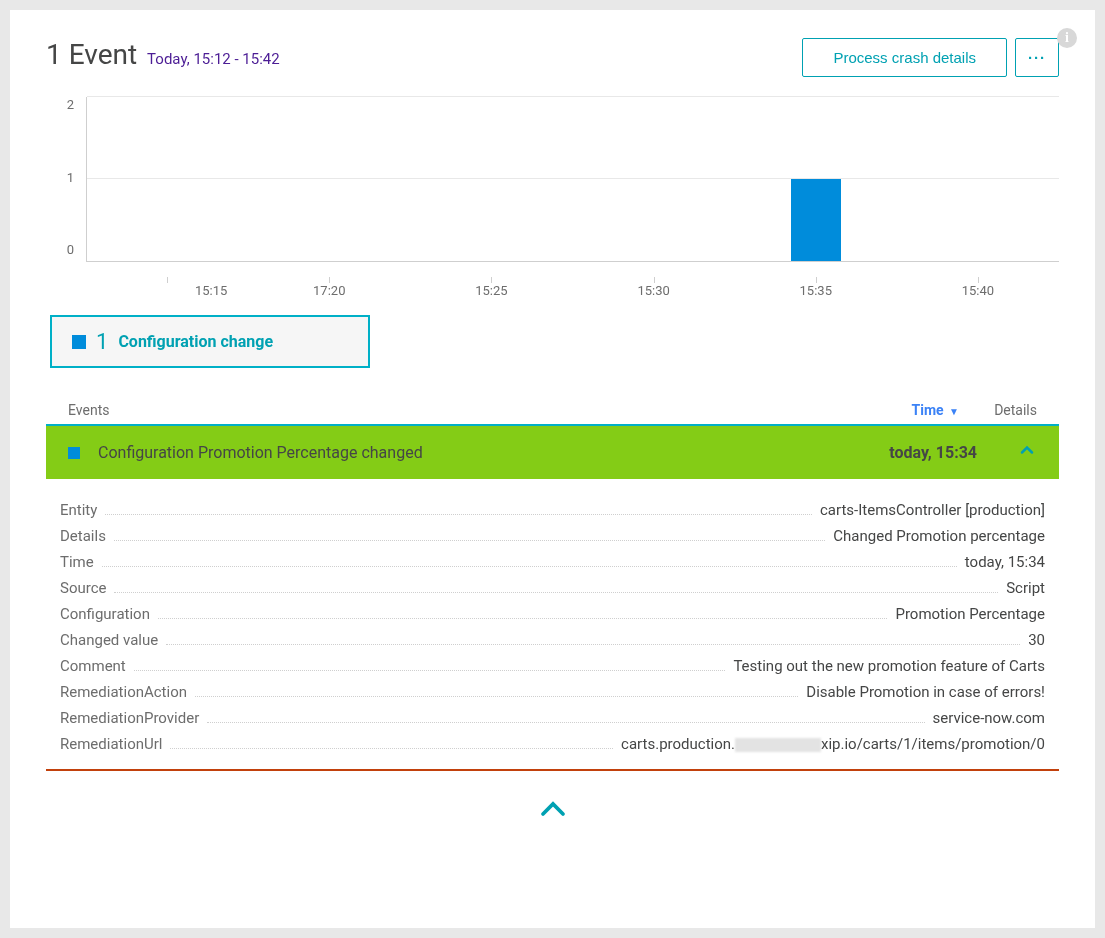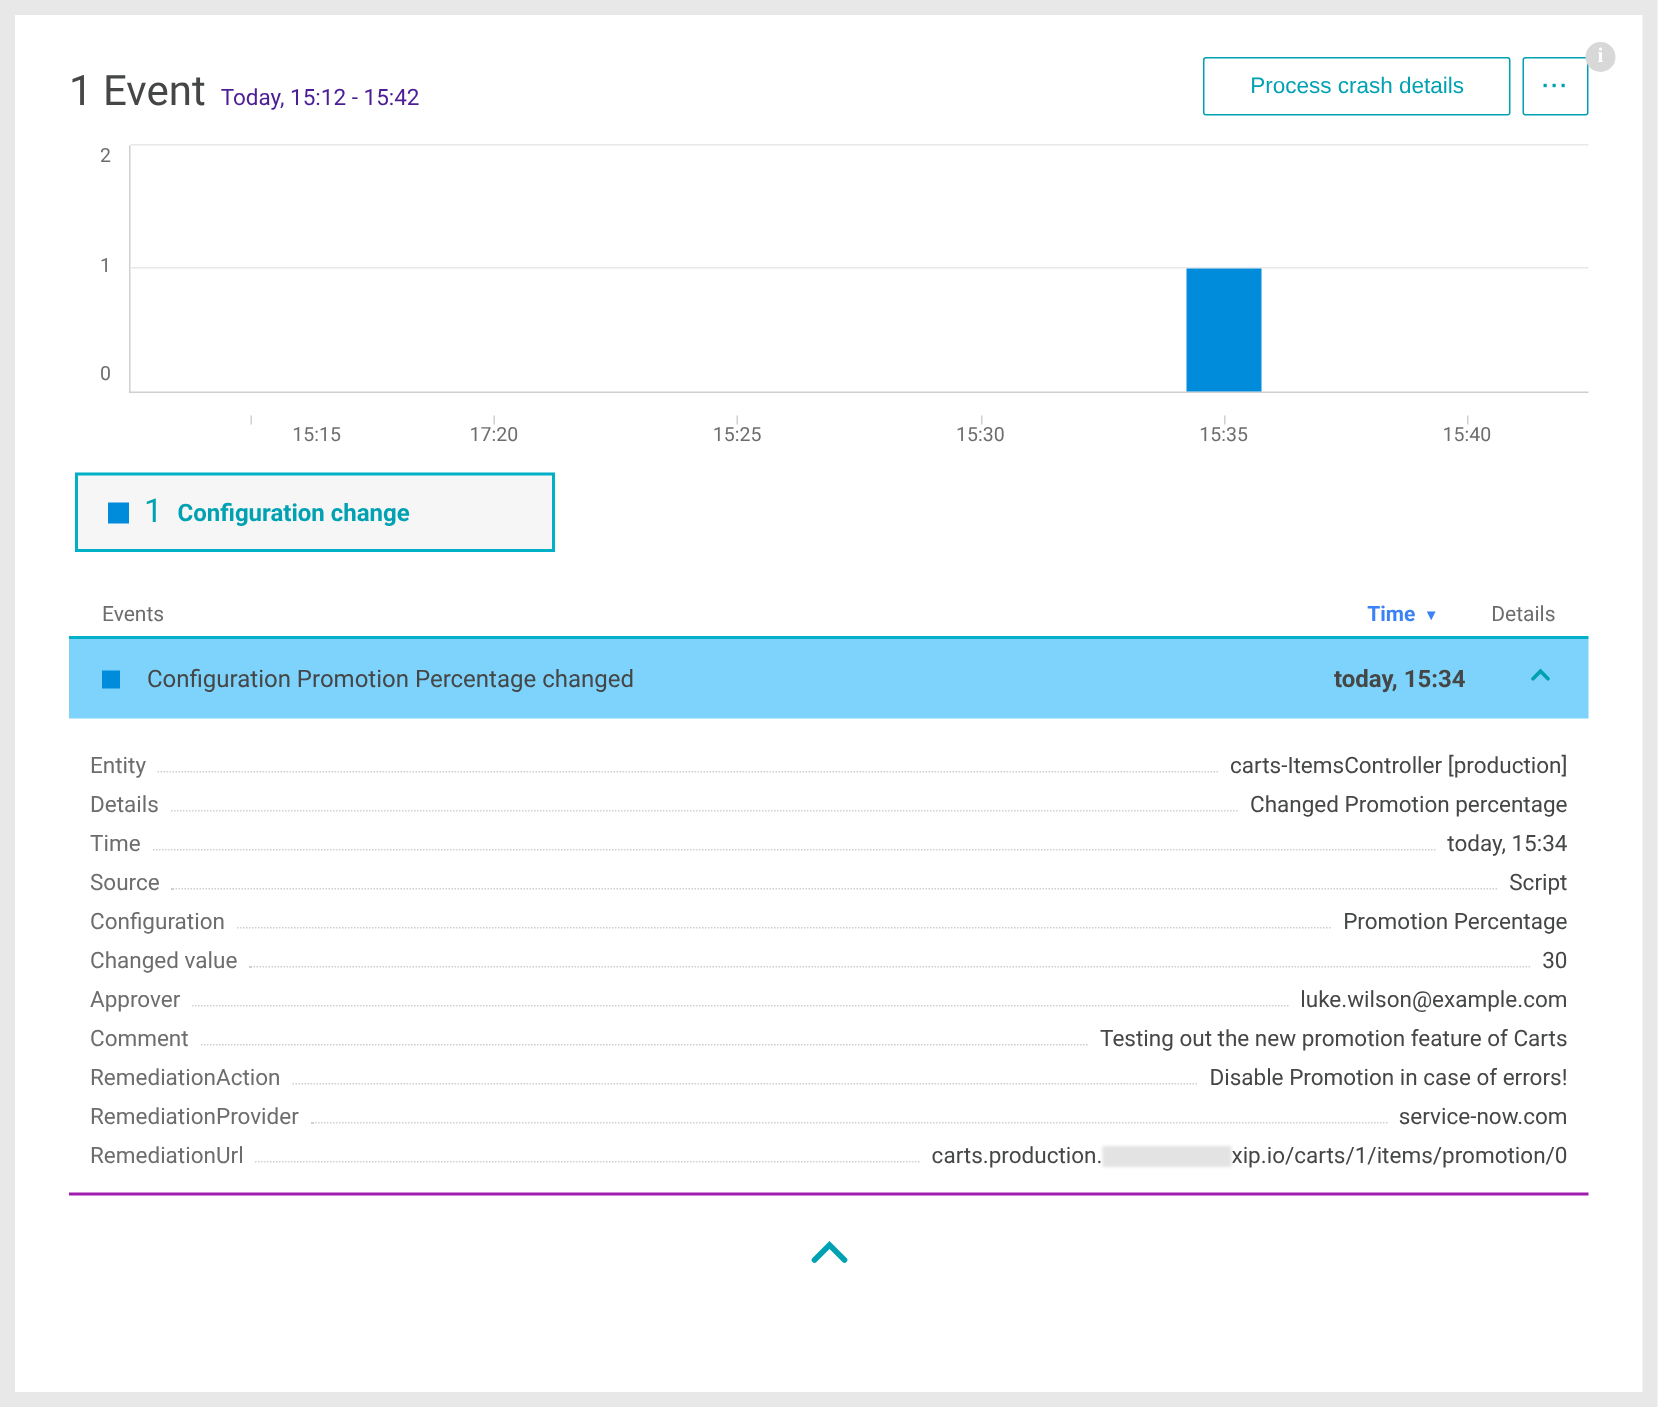--- a/index.html
+++ b/index.html
@@ -21,21 +21,21 @@
     width: 20px; height: 20px;
     border-radius: 50%;
     background: #d8d8d8;
     color: #fff;
     font-weight: bold;
     font-size: 14px;
     display: flex; align-items: center; justify-content: center;
     font-family: Georgia, serif;
   }
   .header-row {
-    display: flex; align-items: flex-end; justify-content: space-between;
+    display: flex; align-items: flex-start; justify-content: space-between;
     padding: 0 18px 20px 18px;
     gap: 28px;
   }
   .title-group { display: flex; align-items: baseline; gap: 10px; }
   .title { font-size: 28px; font-weight: 400; color: #454646; }
   .subtitle { font-size: 15px; color: #4c1d95; }
   .btn-group { display: flex; gap: 8px; }
   .btn {
     border: 1px solid #00a1b2;
     color: #00a1b2;
@@ -106,37 +106,37 @@
     color: #6d6d6d; font-size: 14px;
     border-bottom: 2px solid #00b0c7;
   }
   .th-events { flex: 1; }
   .th-time { width: 140px; text-align: right; font-weight: bold; color: #3b82f6; }
   .th-time .sort { font-size: 10px; vertical-align: middle; display: inline-block; margin-left: 2px;}
   .th-details { width: 60px; text-align: right; margin-left: 18px; }
 
   
   .event-row {
-    background: #7dd3fc;
+    background: #84cc16;
     display: flex; align-items: center;
     margin: 0 18px;
     padding: 14px 22px;
     font-size: 16px; color: #454646;
   }
   .event-row .sq { width: 12px; height: 12px; background: #008cdb; margin-right: 18px; }
   .event-row .name { flex: 1; }
   .event-row .time { font-weight: bold; width: 140px; text-align: right; }
   .event-row .chev { width: 60px; text-align: right; color: #00a1b2; font-size: 20px; }
   .chev svg { width: 20px; height: 20px; }
 
   
   .details {
     margin: 18px 18px 0 18px;
     padding: 0 14px 12px 14px;
-    border-bottom: 2px solid #a21caf;
+    border-bottom: 2px solid #c2410c;
   }
   .detail-row {
     display: flex; align-items: baseline;
     font-size: 15px; color: #454646;
     padding: 4px 0;
   }
   .detail-key { color: #6d6d6d; white-space: nowrap; }
   .dots {
     flex: 1;
     border-bottom: 1px dotted #cfcfcf;
@@ -255,25 +255,20 @@
         <span class="detail-key">Configuration</span>
         <span class="dots"></span>
         <span class="detail-val">Promotion Percentage</span>
       </div>
       <div class="detail-row">
         <span class="detail-key">Changed value</span>
         <span class="dots"></span>
         <span class="detail-val">30</span>
       </div>
       <div class="detail-row">
-        <span class="detail-key">Approver</span>
-        <span class="dots"></span>
-        <span class="detail-val">luke.wilson@example.com</span>
-      </div>
-      <div class="detail-row">
         <span class="detail-key">Comment</span>
         <span class="dots"></span>
         <span class="detail-val">Testing out the new promotion feature of Carts</span>
       </div>
       <div class="detail-row">
         <span class="detail-key">RemediationAction</span>
         <span class="dots"></span>
         <span class="detail-val">Disable Promotion in case of errors!</span>
       </div>
       <div class="detail-row">

